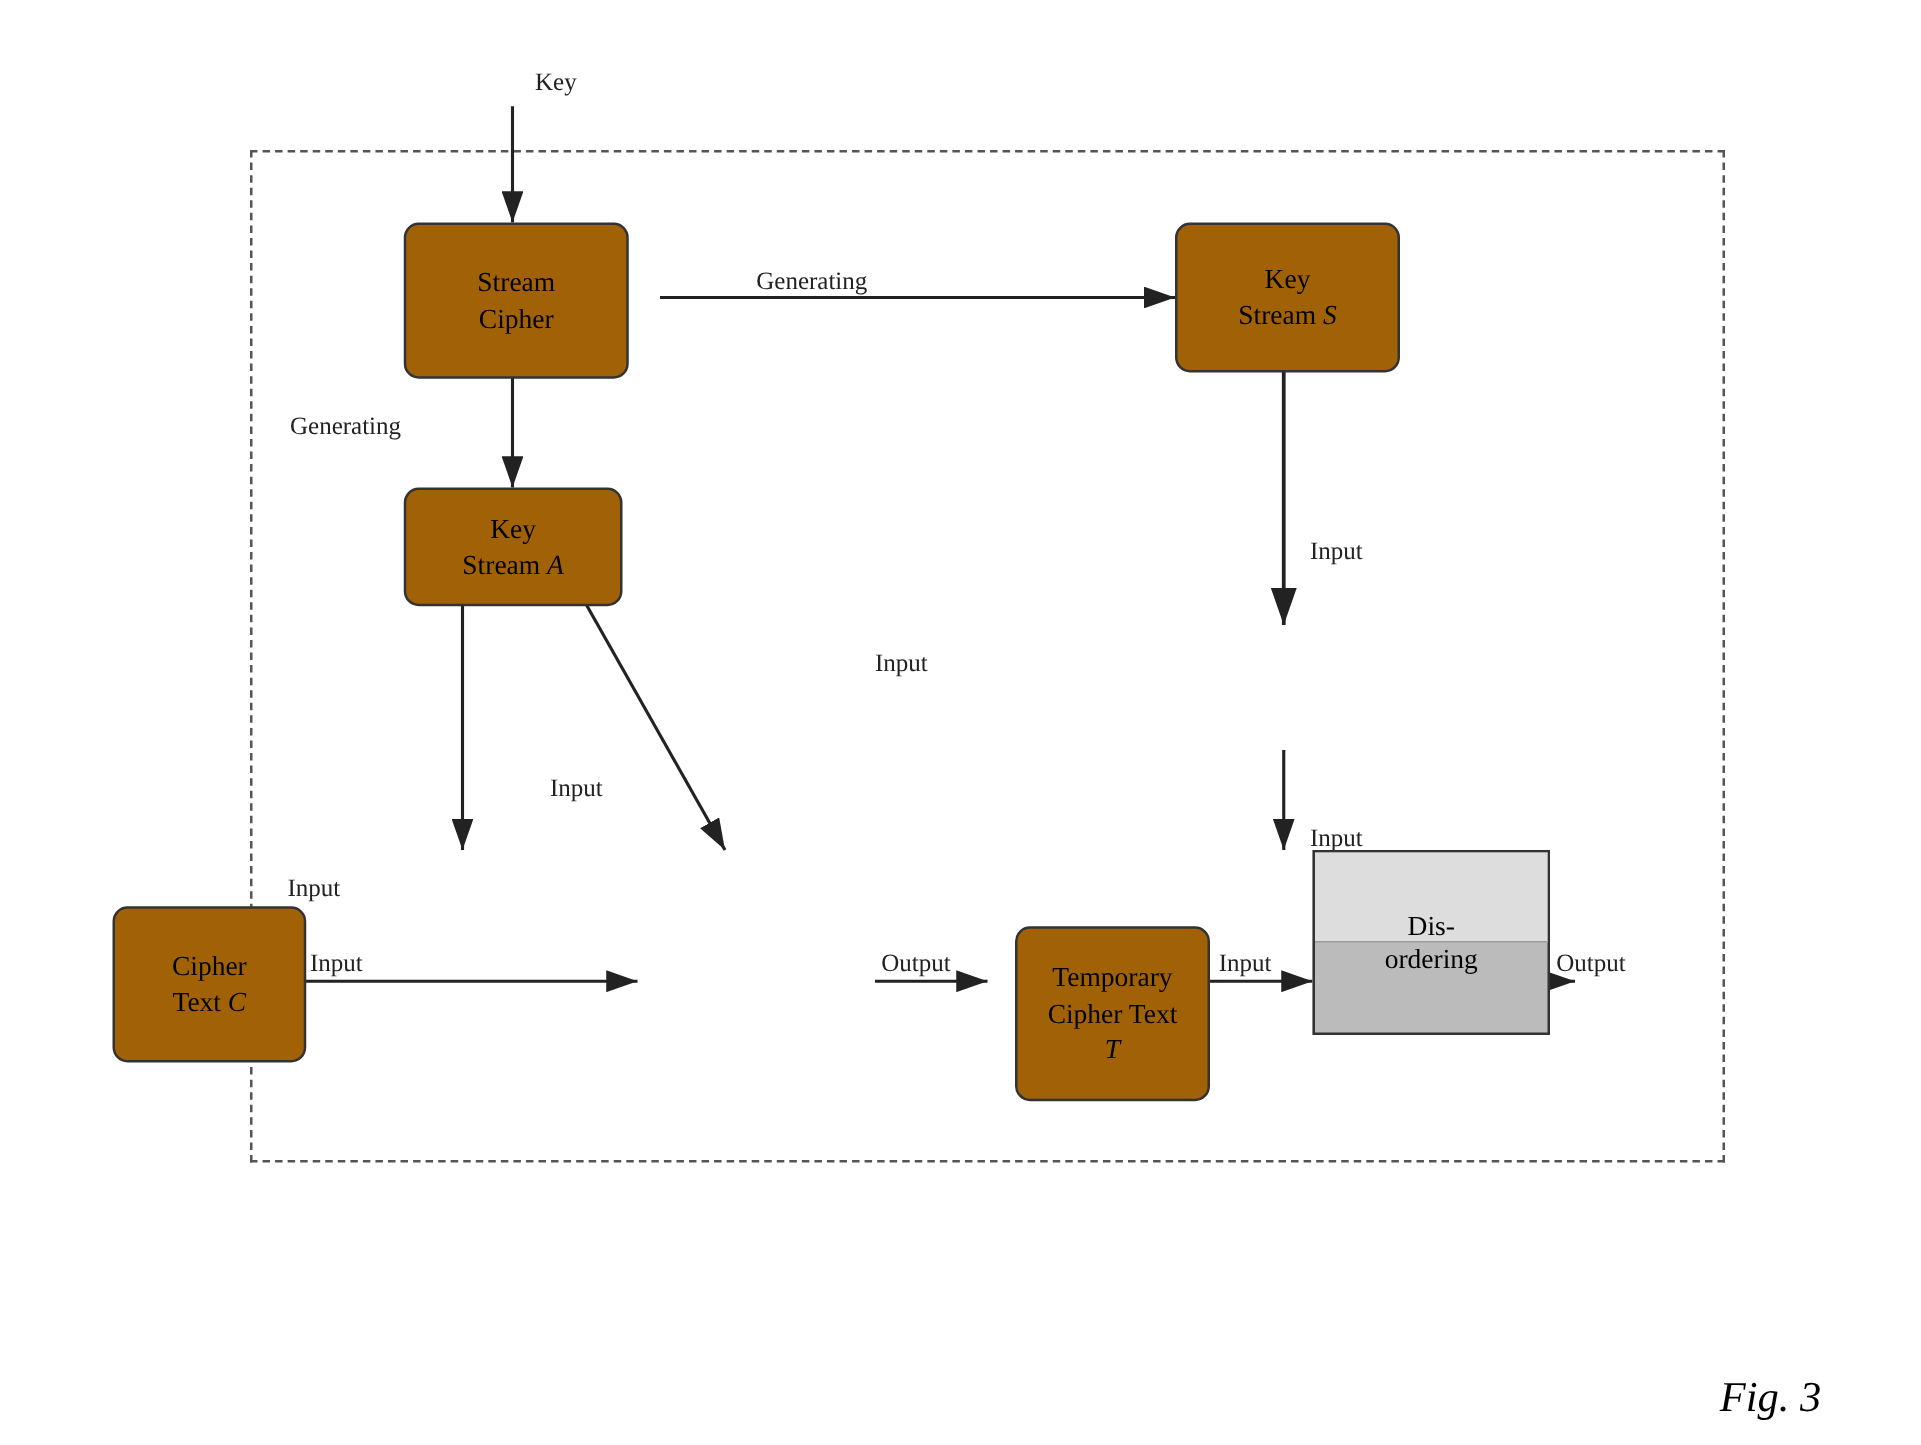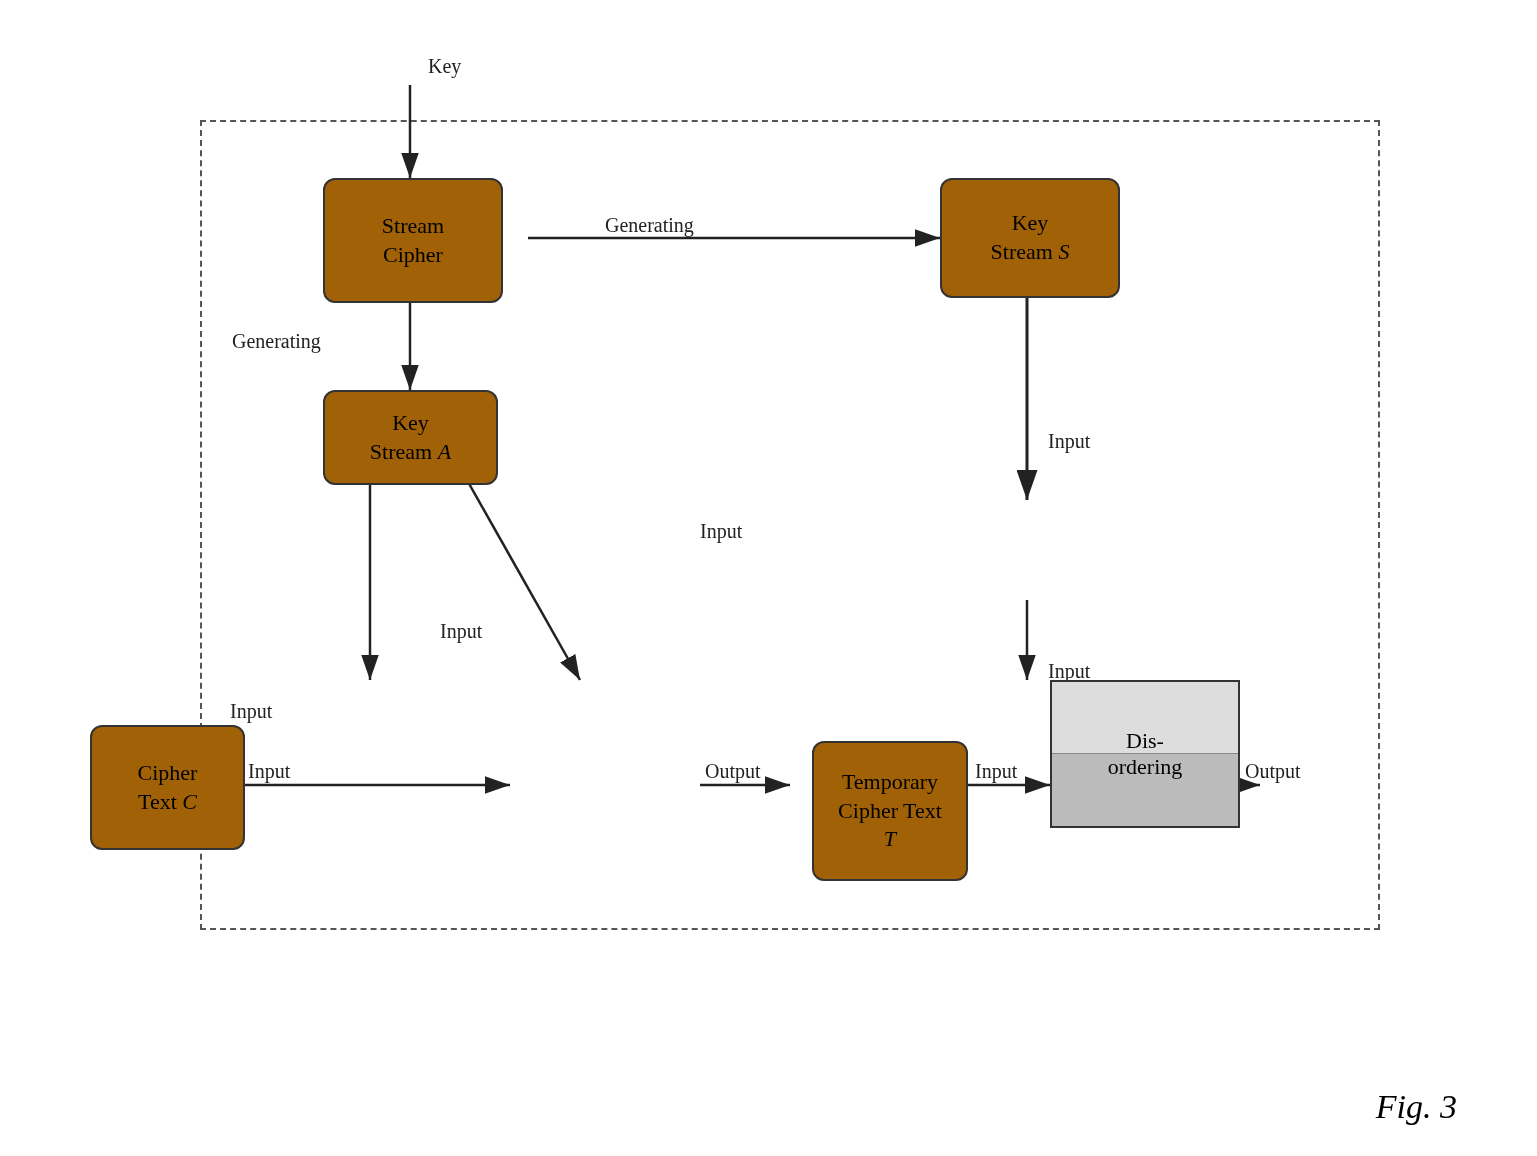--- a/index.html
+++ b/index.html
@@ -58,21 +58,21 @@
       top: 0;
       left: 0;
       width: 100%;
       height: 100%;
       overflow: visible;
       pointer-events: none;
     }
 
     .fig-label {
       position: absolute;
-      bottom: 30px;
+      bottom: 18px;
       right: 80px;
       font-size: 32px;
       font-family: 'Times New Roman', Times, serif;
       font-style: italic;
       text-align: right;
     }
   </style>
 </head>
 <body>
 

